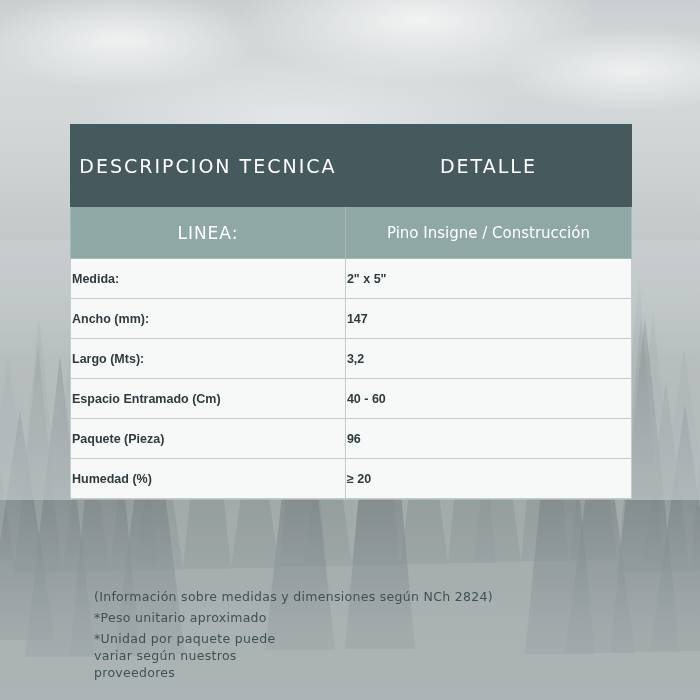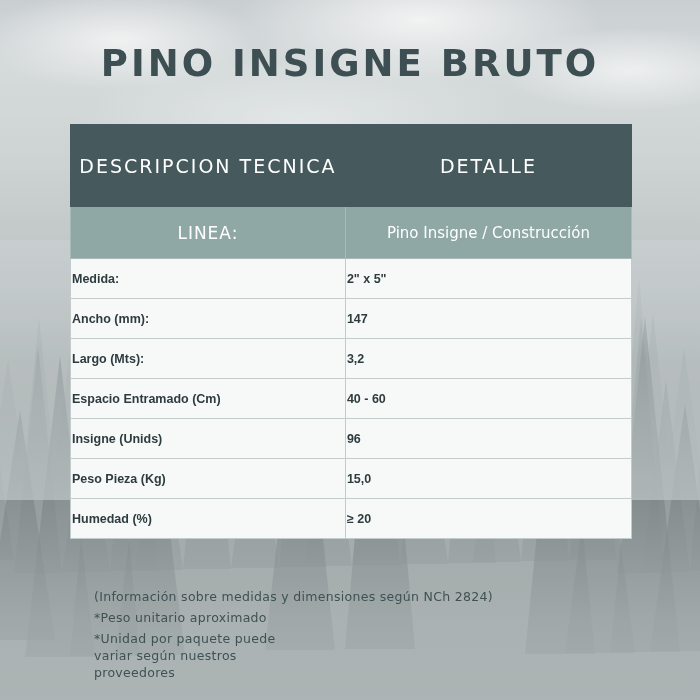--- a/index.html
+++ b/index.html
@@ -205,21 +205,20 @@
       <div class="tree" style="left: 610px; top: 316px; border-left-width: 35px; border-right-width: 35px; border-bottom: 336px solid rgba(104, 114, 115, 0.6);"></div>
       <div class="tree" style="left: 650px; top: 404px; border-left-width: 35px; border-right-width: 35px; border-bottom: 247px solid rgba(104, 114, 115, 0.6);"></div>
       <div class="tree" style="left: 265px; top: 332px; border-left-width: 35px; border-right-width: 35px; border-bottom: 318px solid rgba(104, 114, 115, 0.6);"></div>
       <div class="tree" style="left: 345px; top: 260px; border-left-width: 35px; border-right-width: 35px; border-bottom: 389px solid rgba(104, 114, 115, 0.6);"></div>
     </div>
 
   <div class="fog fog-mid"></div>
   <div class="fog fog-bottom"></div>
   <div class="veil"></div>
 
-  <div class="title">PINO INSIGNE BRUTO</div>
 
   <div class="table-wrap">
     <table>
       <colgroup>
           <col class="c1">
           <col class="c2">
         </colgroup>
       <thead>
         <tr>
           <th>DESCRIPCION TECNICA</th>
@@ -241,26 +240,22 @@
           </tr>
           <tr class="data">
             <td>Largo (Mts):</td>
             <td>3,2</td>
           </tr>
           <tr class="data">
             <td>Espacio Entramado (Cm)</td>
             <td>40 - 60</td>
           </tr>
           <tr class="data">
-            <td>Insigne (Unids)</td>
+            <td>Paquete (Pieza)</td>
             <td>96</td>
-          </tr>
-          <tr class="data">
-            <td>Peso Pieza (Kg)</td>
-            <td>15,0</td>
           </tr>
           <tr class="data">
             <td>Humedad (%)</td>
             <td>≥ 20</td>
           </tr>
         </tbody>
     </table>
   </div>
 
   <div class="notes">

